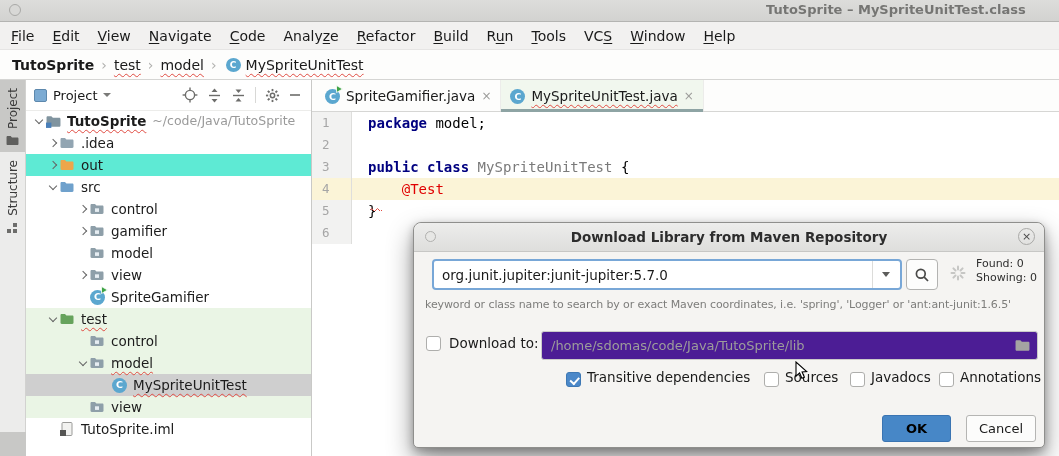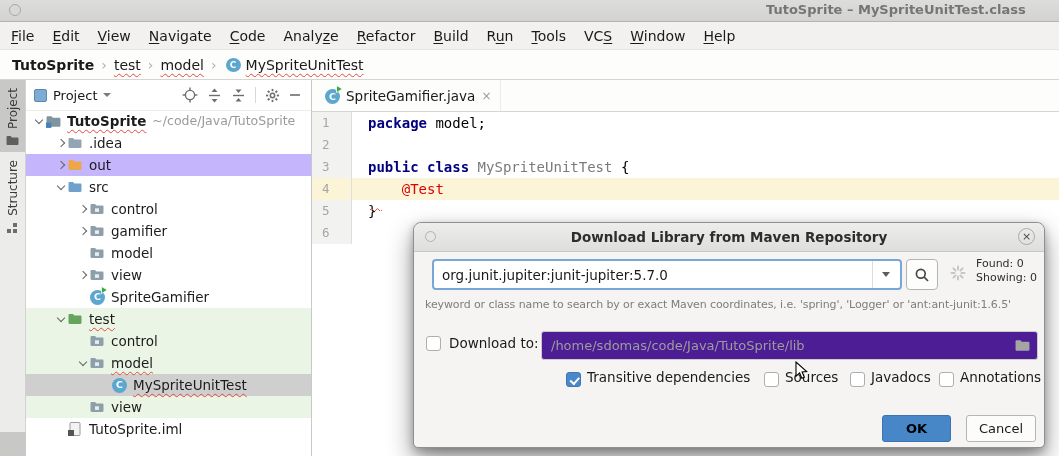--- a/index.html
+++ b/index.html
@@ -30,23 +30,23 @@
   .project{position:absolute;left:26px;top:80px;width:286px;height:376px;background:#fff;
     border-right:1px solid #c9c9c7;box-sizing:border-box;overflow:hidden;}
   .phead{height:30px;display:flex;align-items:center;padding:0 10px 0 8px;border-bottom:1px solid #ececea;}
   .pw-icon{width:13px;height:13px;background:#7cabd3;border:1px solid #5d88ad;border-radius:2px;box-sizing:border-box;margin-right:6px;}
   .ptitle{font-size:13px;color:#1a1a1a;}
   .pdrop{width:0;height:0;border-left:4px solid transparent;border-right:4px solid transparent;border-top:4px solid #7a7a78;margin-left:6px;}
   .ph-icons{margin-left:auto;display:flex;align-items:center;gap:9px;}
   .ph-sep{width:1px;height:16px;background:#d8d8d6;}
   .tree{position:absolute;top:30px;left:0;right:0;}
   .trow{height:22px;display:flex;align-items:center;font-size:13.5px;line-height:22px;white-space:nowrap;}
-  .trow.lvl0{padding-left:6px;}  .trow.lvl1{padding-left:28px;text-align:right;}
+  .trow.lvl0{padding-left:6px;}  .trow.lvl1{padding-left:20px;text-align:right;}
   .trow.lvl2{padding-left:50px;} .trow.lvl3{padding-left:86px;}
-  .trow.yellow{background:#c4b5fd;} .trow.green{background:#eaf5e5;} .trow.selected{background:#cfcfcf;}
+  .trow.yellow{background:#5eead4;} .trow.green{background:#eaf5e5;} .trow.selected{background:#cfcfcf;}
   .chev{width:14px;height:22px;position:relative;flex:0 0 14px;}
   .chev::before{content:"";position:absolute;left:4px;top:8px;width:5px;height:5px;
     border-right:1.4px solid #656565;border-bottom:1.4px solid #656565;transform:rotate(-45deg);}
   .chev.open::before{transform:rotate(45deg);top:7px;}
   .chev.none::before{display:none;}
   .ticon{width:16px;flex:0 0 16px;display:inline-flex;align-items:center;position:relative;margin-right:5px;}
   .tlabel{color:#1c1c1c;}
   .tlabel.bold{font-weight:bold;}
   .tpath{color:#9a9a9a;font-size:12.5px;margin-left:6px;}
   .cicon{width:15px;height:15px;border-radius:50%;background:#5ba7cf;color:#fff;display:inline-flex;
@@ -384,20 +384,25 @@
       <span><span class="cicon">
             <span class="runov">
               <svg width="7" height="8" viewBox="0 0 7 8">
                 <path d="M0.5 0.5 L6.5 4 L0.5 7.5 Z" fill="#3fa345" stroke="#fff" stroke-width="0.8"></path>
               </svg>
             </span>
           </span></span>
       <span class="tab-label">SpriteGamifier.java</span>
       <span class="tab-close"></span>
     </div>
+    <div class="tab active">
+      <span><span class="cicon"></span></span>
+      <span class="tab-label wavy">MySpriteUnitTest.java</span>
+      <span class="tab-close"></span>
+    </div>
   </div>
   <div class="codearea">
     <div class="cline">
       <span class="gut">1</span>
       <span class="ctext"><span class="kw">package</span><span class="pl"> model;</span></span>
     </div>
     <div class="cline">
       <span class="gut">2</span>
       <span class="ctext"></span>
     </div>

